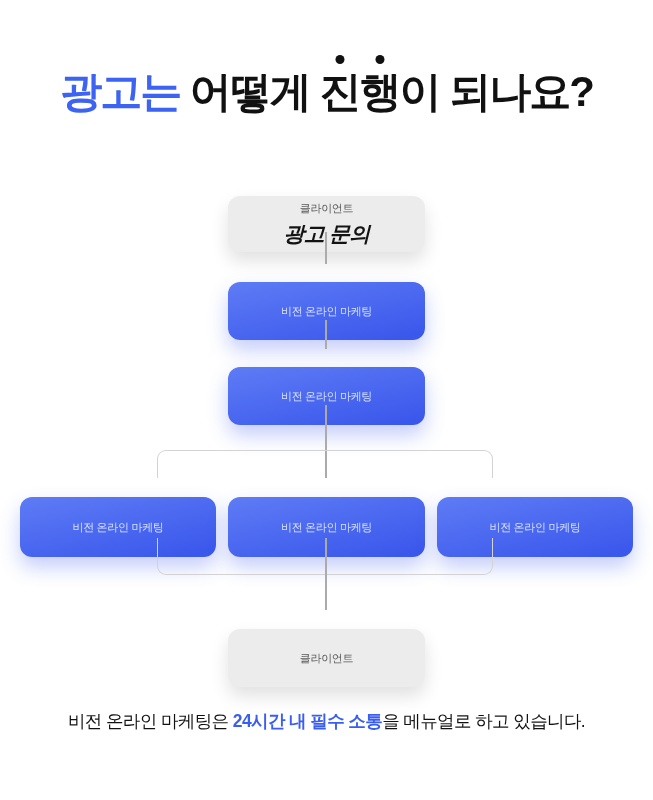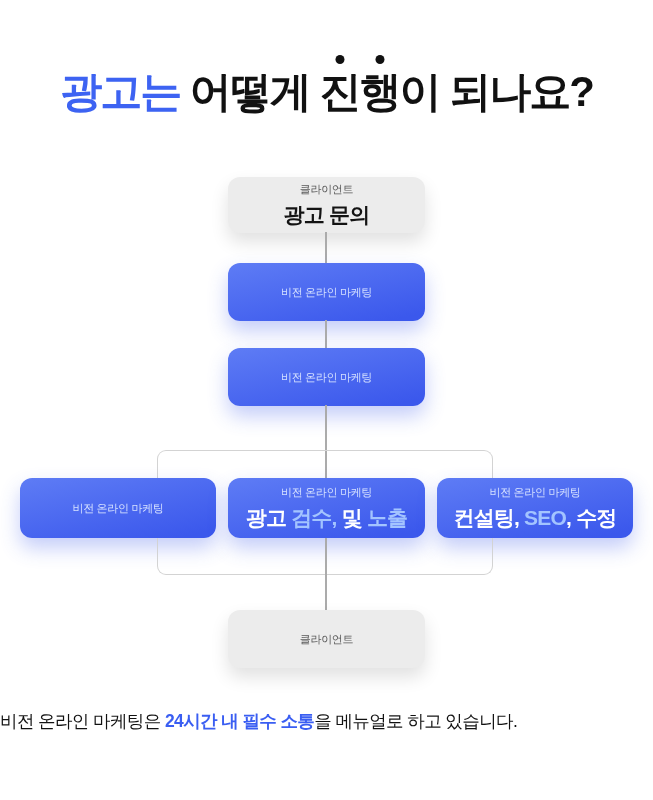--- a/index.html
+++ b/index.html
@@ -24,24 +24,24 @@
   .seg-dot::before {
     content:""; position:absolute; top:-13px; left:50%;
     transform:translateX(-50%);
     width:9px; height:9px; border-radius:50%; background:#111111;
   }
 
   
   .node {
     position:absolute; border-radius:12px;
     display:flex; flex-direction:column; align-items:center; justify-content:center;
-    gap:4px; text-align:center; white-space:nowrap;
+    gap:4px; text-align:center; white-space:nowrap;margin-top:19px;
   }
   .node-label { font-size:11px; letter-spacing:-0.3px; }
-  .node-main  { font-size:21px; font-weight:800; letter-spacing:-0.8px; }
+  .node-main  { font-size:21px; font-weight:800; letter-spacing:-0.8px;font-style:italic; }
 
   .node.gray {
     background:#ececec;
     box-shadow:0 9px 18px rgba(0,0,0,0.12);
   }
   .node.gray .node-label { color:#585858; }
   .node.gray .node-main  { color:#131313; }
 
   .node.blue {
     background:linear-gradient(168deg,#5e7cf5 0%,#3b58ec 92%);
@@ -58,21 +58,21 @@
   .bracket {
     position:absolute; left:157px; width:336px;
     border:1.5px solid #d3d3d3;
   }
   .bracket-top    { top:450px; height:28px; border-bottom:none; border-radius:9px 9px 0 0; }
   .bracket-bottom { top:538px; height:37px; border-top:none;    border-radius:0 0 9px 9px; }
 
   
   .footer {
     position:absolute; top:709px; left:0; width:100%;
-    text-align:left; font-size:17.5px; color:#111111;
+    text-align:center; font-size:17.5px; color:#111111;
     letter-spacing:-0.6px; white-space:nowrap;
   }
   .footer .seg-accent-bold { color:#3a5ef2; font-weight:800; }
 </style>
 </head>
 <body>
 
 <div class="canvas">
 
   <h1 class="title"><span class="seg seg-accent">광고는</span><span class="seg seg-plain"> 어떻게 </span><span class="seg seg-dot">진</span><span class="seg seg-dot">행</span><span class="seg seg-plain">이 되나요?</span></h1>
@@ -96,26 +96,24 @@
 
   <div class="vline" style="top:405px;height:73px"></div>
   <div class="bracket bracket-top"></div>
 
   <div class="node blue" style="left:20px;top:478px;width:196px;height:60px">
     <div class="node-label">비전 온라인 마케팅</div>
   </div>
 
   <div class="node blue" style="left:228px;top:478px;width:197px;height:60px">
     <div class="node-label">비전 온라인 마케팅</div>
-    <div class="node-main"><span class="seg seg-plain">광고 </span><span class="seg seg-hl">검수,</span><span class="seg seg-plain"> 및 </span><span class="seg seg-hl">노출</span></div>
   </div>
 
   <div class="node blue" style="left:437px;top:478px;width:196px;height:60px">
     <div class="node-label">비전 온라인 마케팅</div>
-    <div class="node-main"><span class="seg seg-plain">컨설팅, </span><span class="seg seg-hl">SEO</span><span class="seg seg-plain">, 수정</span></div>
   </div>
 
   <div class="bracket bracket-bottom"></div>
   <div class="vline" style="top:538px;height:72px"></div>
 
   <div class="node gray" style="left:228px;top:610px;width:197px;height:58px">
     <div class="node-label">클라이언트</div>
   </div>
 
   <div class="footer"><span class="seg seg-plain">비전 온라인 마케팅은 </span><span class="seg seg-accent-bold">24시간 내 필수 소통</span><span class="seg seg-plain">을 메뉴얼로 하고 있습니다.</span></div>

